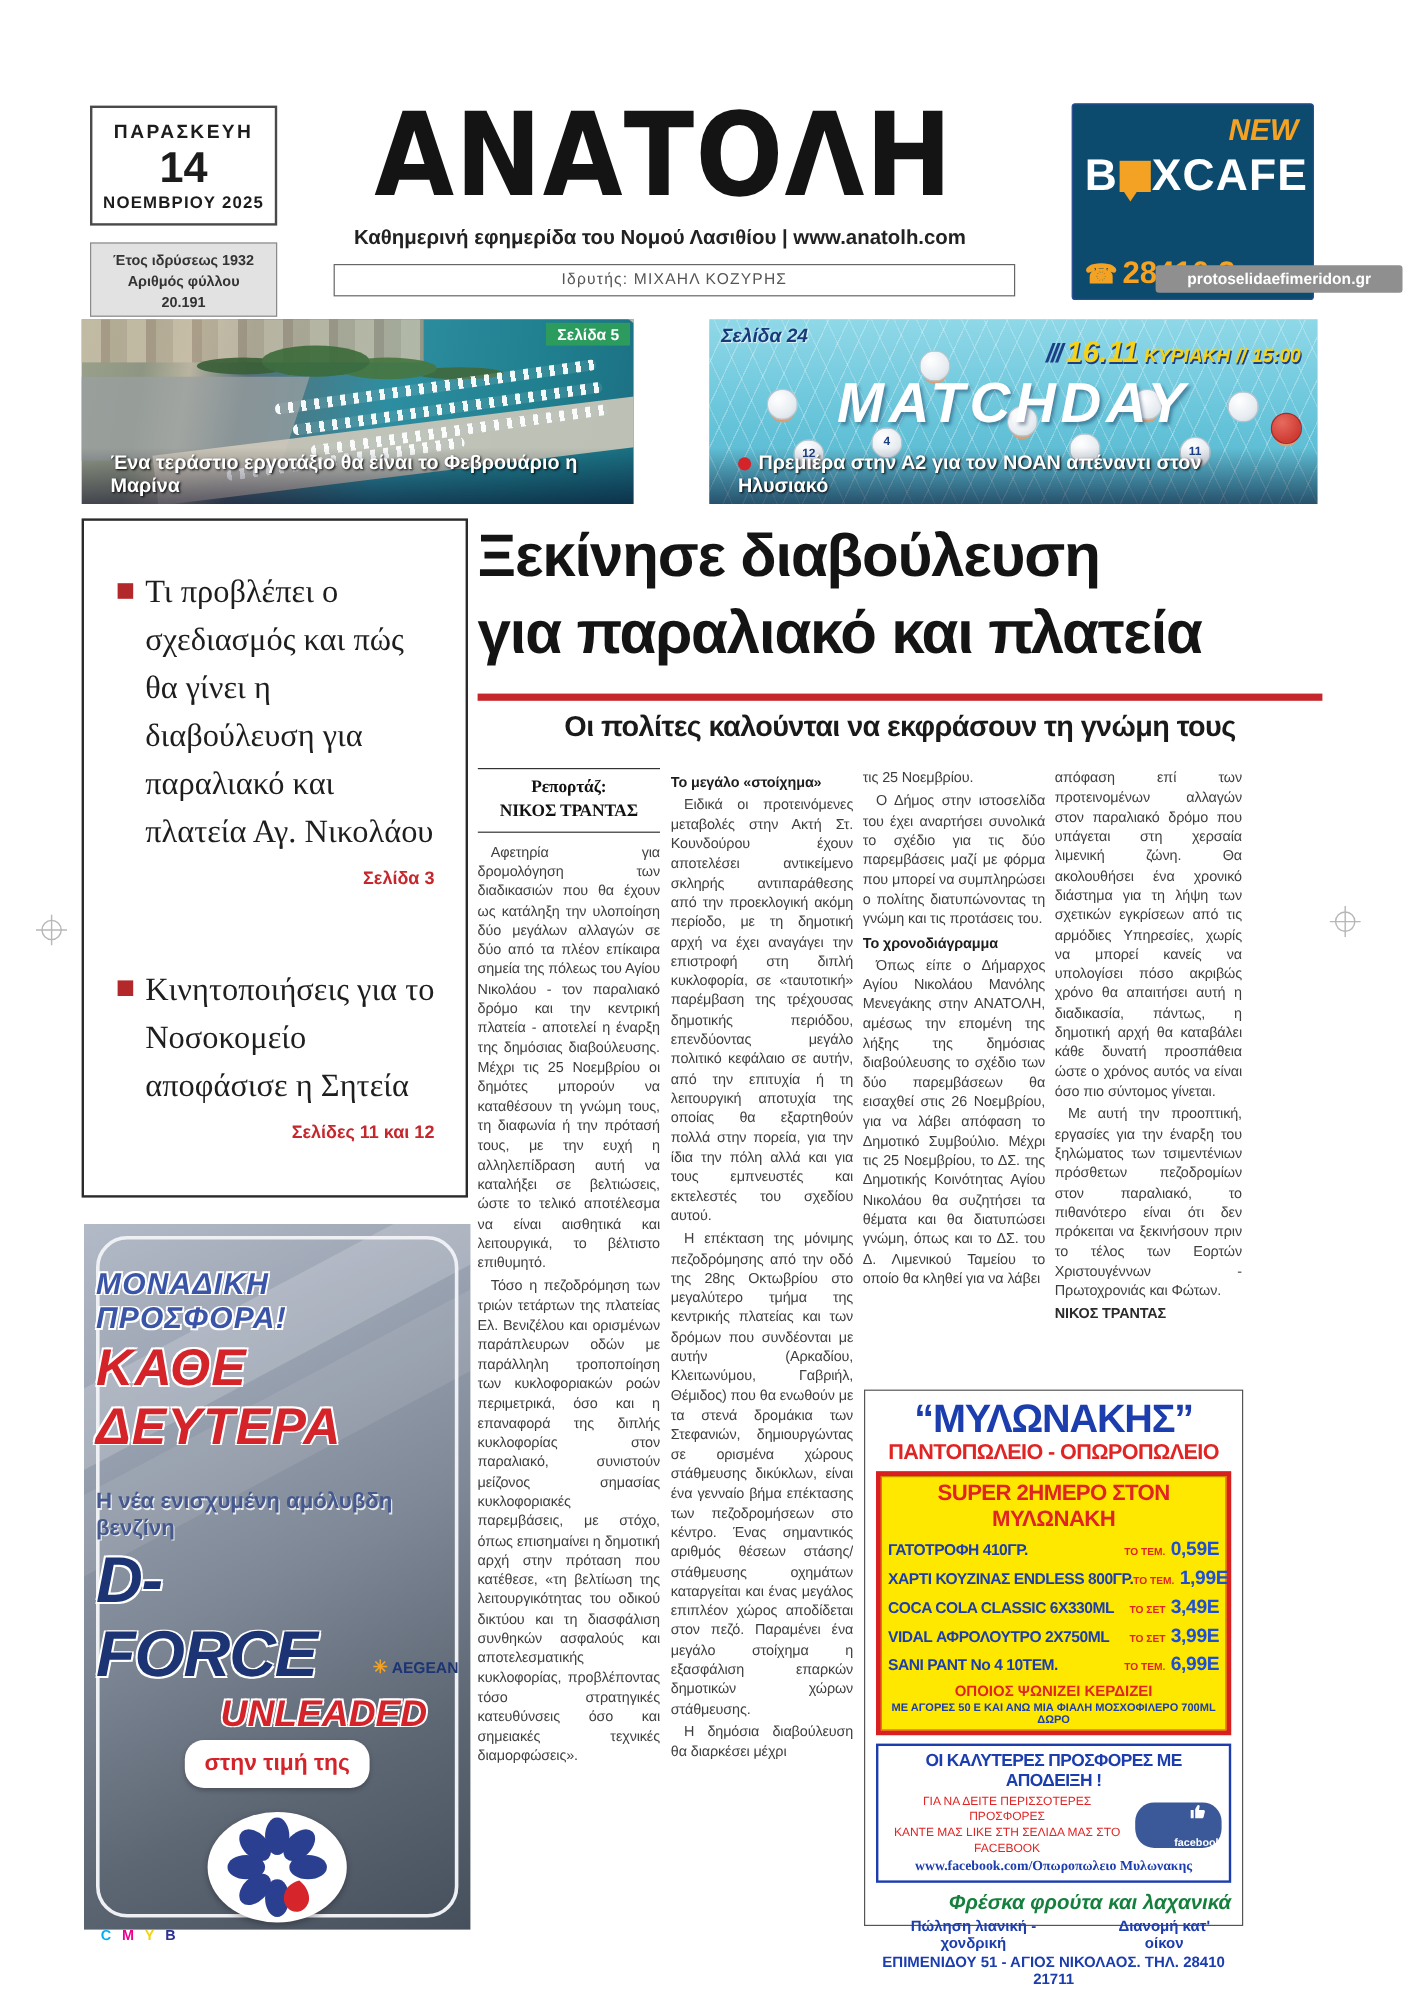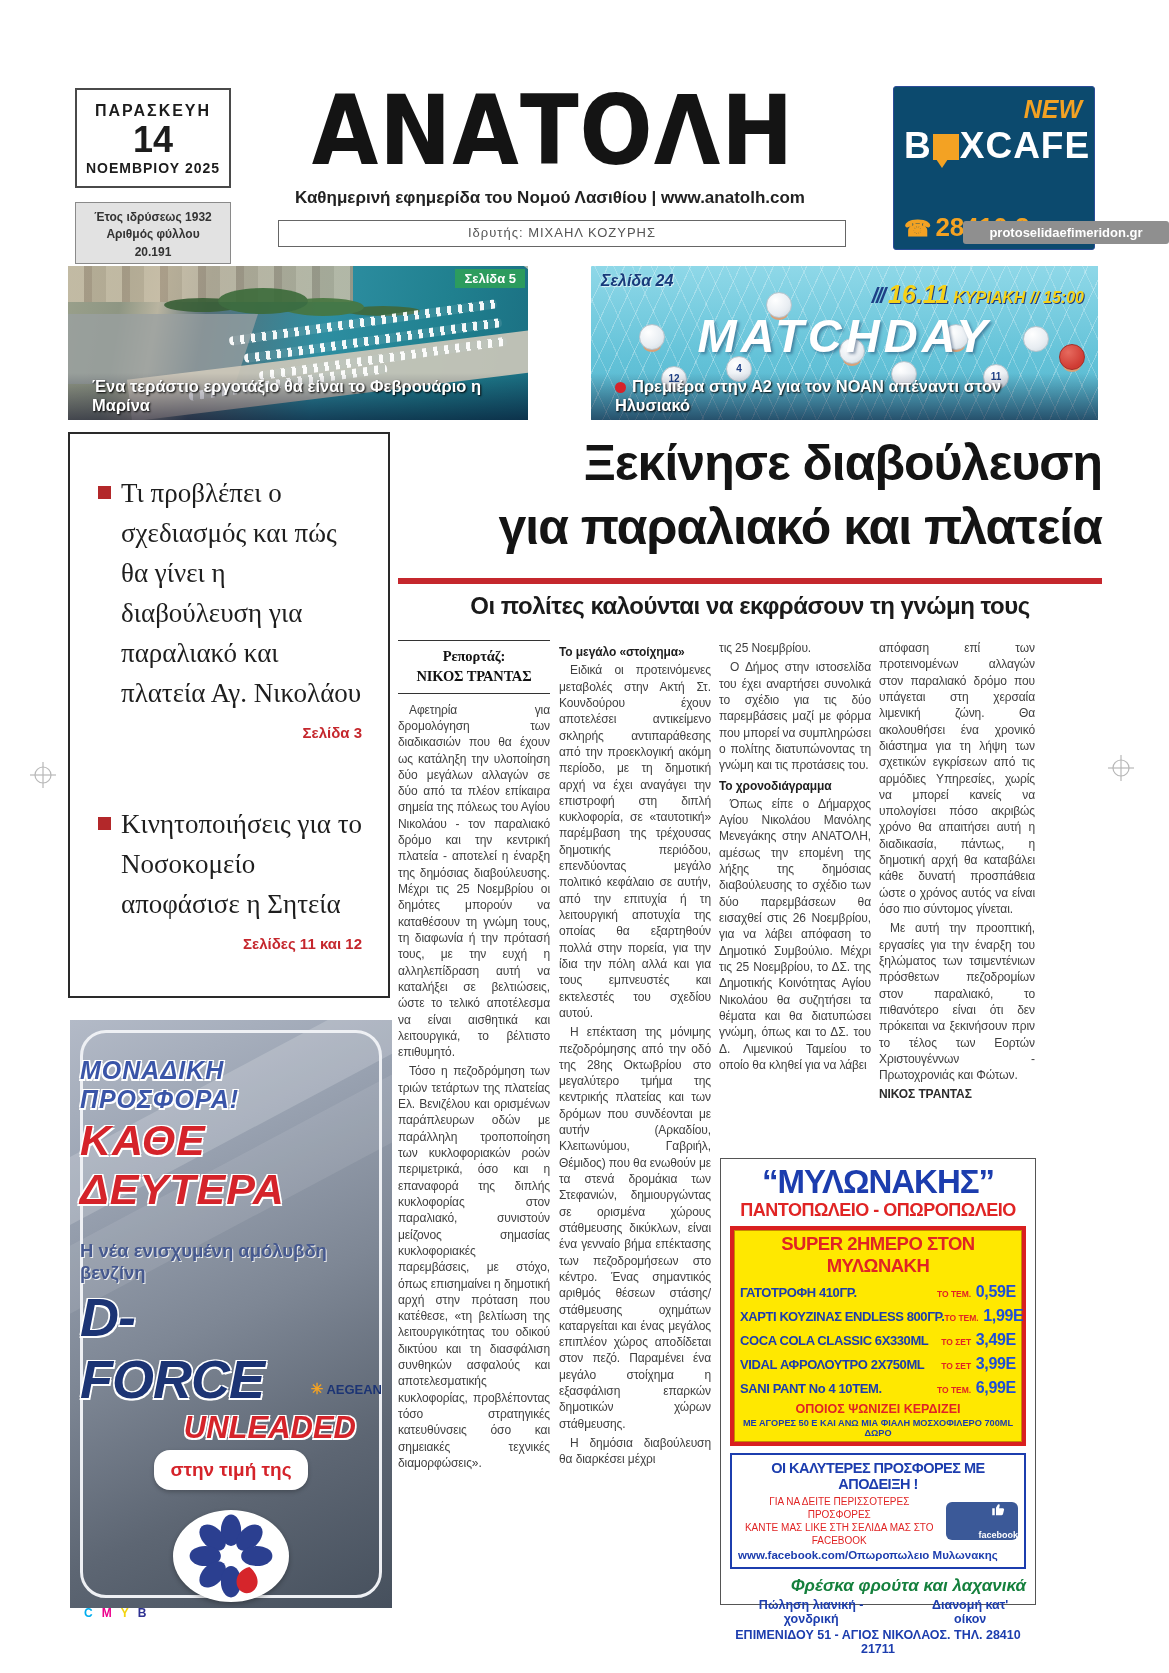--- a/index.html
+++ b/index.html
@@ -52,21 +52,21 @@
   .cap-red { background:radial-gradient(circle at 35% 30%,#e66a5e 0%,#cf3b33 70%); border-color:#a52c26; color:#fff; }
   .md-caption-dot { display:inline-block; width:11px; height:11px; border-radius:50%; background:#d5232a; margin-right:6px; vertical-align:-1px; }
 
   
   .sidebar-box { left:68px; top:432px; width:322px; height:566px; border:2px solid #2a2a2a; padding:40px 26px 0 28px; }
   .teaser { display:flex; gap:10px; font-family:"Liberation Serif", serif; font-size:27px; color:#1e1e1e; line-height:1.48; }
   .bullet { flex:0 0 13px; width:13px; height:13px; background:#b3282a; margin-top:12px; }
   .teaser-ref { text-align:right; color:#c5272d; font-size:15px; font-weight:bold; margin-top:10px; }
 
   
-  .headline { left:398px; width:704px; text-align:right; font-size:50px; font-weight:800; color:#141414; letter-spacing:-1px; line-height:1; font-family:"Liberation Sans", sans-serif; }
+  .headline { left:398px; width:704px; text-align:left; font-size:50px; font-weight:800; color:#141414; letter-spacing:-1px; line-height:1; font-family:"Liberation Sans", sans-serif; }
   .red-rule { left:398px; top:578px; width:704px; height:6px; background:#c5272d; }
   .subheadline { left:398px; top:592px; width:704px; text-align:center; font-size:24px; font-weight:800; color:#1a1a1a; letter-spacing:-0.5px; }
 
   
   .col { top:640px; font-size:12px; line-height:1.36; color:#3f3f3f; text-align:justify; overflow:hidden; letter-spacing:-0.1px; }
   .col p { text-indent:11px; margin-bottom:3px; }
   .col p.cont { text-indent:0; }
   .col-h { font-weight:bold; color:#1d1d1d; margin:4px 0 2px; text-indent:0 !important; }
   .byline { border-top:1.5px solid #333; border-bottom:1.5px solid #333; text-align:center; font-family:"Liberation Serif", serif; font-weight:bold; font-size:14.5px; color:#111; padding:5px 0 6px; margin-bottom:8px; line-height:1.4; }
   .signature { font-weight:bold; color:#2b2b2b; margin-top:2px; }
@@ -102,23 +102,23 @@
   .prod-name { font-size:13px; font-weight:800; color:#1c3dae; letter-spacing:-0.4px; white-space:nowrap; }
   .prod-right { white-space:nowrap; }
   .prod-unit { font-size:8.5px; font-weight:800; color:#e02424; }
   .prod-price { font-size:16px; font-weight:900; color:#1d4ed8; letter-spacing:-0.3px; }
   .my-winner { text-align:center; font-size:12.5px; font-weight:900; color:#e02424; margin-top:2px; }
   .my-gift { text-align:center; font-size:9.2px; font-weight:800; color:#1c3dae; margin-top:2px; }
   .my-offers-box { margin-top:7px; border:2px solid #1c3dae; padding:5px 6px 6px; }
   .my-best { text-align:center; font-size:14.5px; font-weight:900; color:#1c3dae; letter-spacing:-0.5px; }
   .my-fb-row { display:flex; align-items:center; gap:6px; margin-top:3px; }
   .my-fb-text { flex:1; text-align:center; font-size:10px; font-weight:400; color:#e02424; line-height:1.3; }
-  .fb-badge { flex:0 0 56px; height:38px; background:#3b5998; border-radius:6px; color:#fff; display:flex; flex-direction:column; align-items:center; justify-content:center; gap:13px;padding-left:32px; }
+  .fb-badge { flex:0 0 56px; height:38px; background:#3b5998; border-radius:16px; color:#fff; display:flex; flex-direction:column; align-items:center; justify-content:center; gap:13px;padding-left:32px; }
   .fb-badge span { font-size:9px; font-weight:bold; }
-  .my-fb-url { font-size:11.5px; font-weight:800; color:#1c3dae; margin-top:2px; }
+  .my-fb-url { text-align:center; font-size:11.5px; font-weight:800; color:#1c3dae; margin-top:2px;font-family:Liberation Serif, serif; }
   .my-fresh { text-align:right; font-size:17px; font-weight:800; font-style:italic; color:#15803d; margin-top:7px; }
   .my-sales { text-align:center; font-size:12.5px; font-weight:bold; color:#1c3dae; margin-top:2px; display:flex; justify-content:center; gap:22px; }
   .my-addr { text-align:center; font-size:12.5px; font-weight:800; color:#1c3dae; margin-top:2px; }
 
   
   .cmyb { left:84px; top:1606px; font-size:12px; font-weight:bold; letter-spacing:0; display:flex; gap:9px; }
   .reg-mark { width:26px; height:26px; opacity:.7; }
 </style>
 </head>
 <body>

